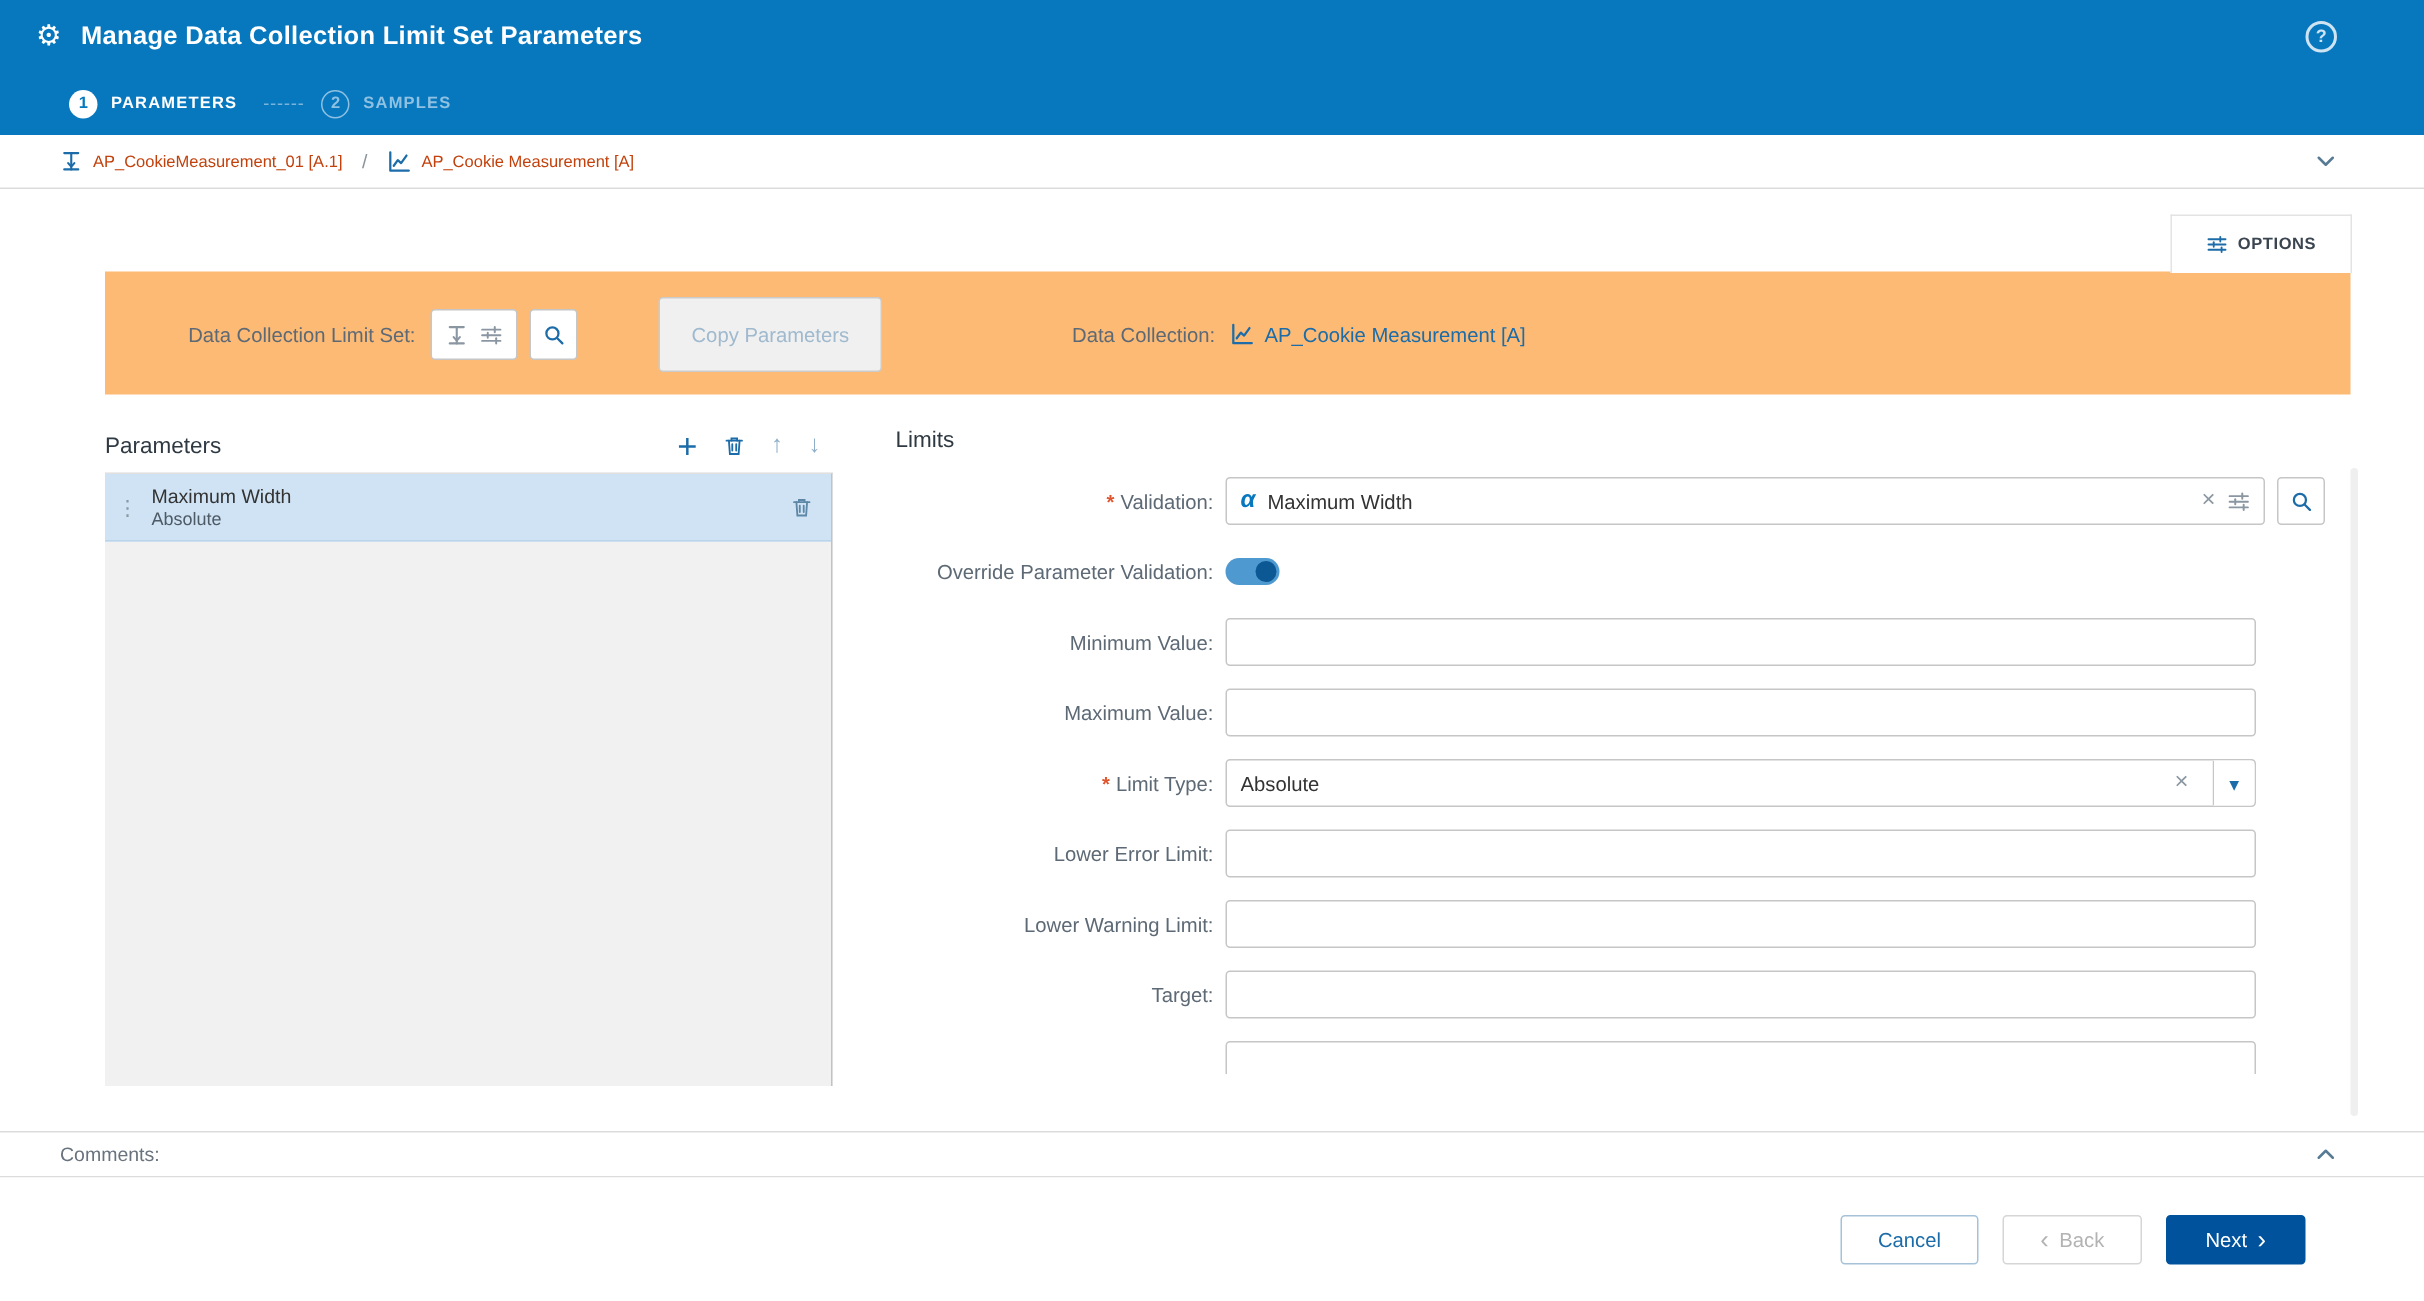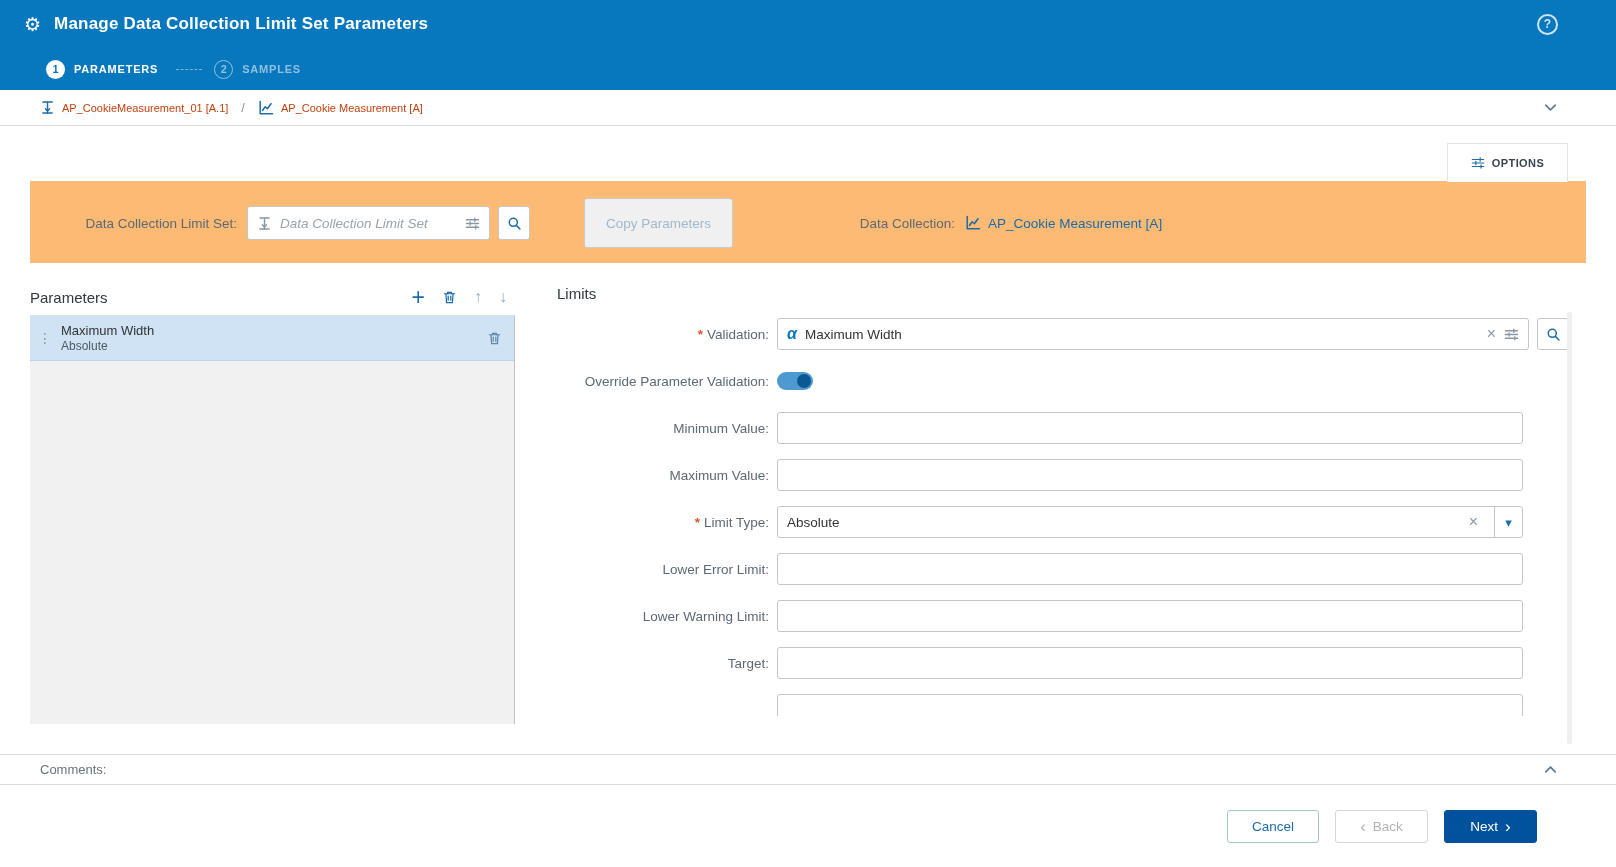--- a/index.html
+++ b/index.html
@@ -33,21 +33,21 @@
 
   
   .breadcrumb { flex:0 0 36px; background:#fff; border-bottom:1px solid #dcdcdc;
                 display:flex; align-items:center; padding:0 58px 0 40px; gap:7px; }
   .bc-icon { color:#1b6ca8; display:flex; }
   .bc-link { color:#c2410c; font-size:11px; text-decoration:none; cursor:pointer; }
   .bc-sep { color:#8a949c; margin:0 6px; font-size:13px; }
   .bc-chevron { margin-left:auto; color:#587b95; display:flex; cursor:pointer; }
 
   
-  .content { flex:1; position:relative; padding:0 30px; min-height:0; overflow:hidden; }
+  .content { flex:1; position:relative; padding:0 49px; min-height:0; overflow:hidden;margin-left:21px; }
 
   .options-tab { position:absolute; top:17px; right:48px; height:39px; width:121px;
                  background:#fff; border:1px solid #e3e3e3; border-bottom:none;
                  display:flex; align-items:center; justify-content:center; gap:7px;
                  font-size:11px; font-weight:700; letter-spacing:.4px; color:#3b4550;
                  cursor:pointer; z-index:2; }
   .opt-icon { color:#1b6ca8; display:flex; }
 
   .gray-panel { margin-top:55px; background:#fdba74; padding:17px 15px 15px;
                 display:flex; gap:30px; }
@@ -203,21 +203,20 @@
         <label class="g-label">Data Collection Limit Set:</label>
         <div class="field">
           <span class="f-icon">
             <svg viewBox="0 0 16 16" width="15" height="15" fill="none" stroke="currentColor" stroke-width="1.5" stroke-linecap="round" stroke-linejoin="round">
                 <line x1="3" y1="2.2" x2="13" y2="2.2"></line>
                 <line x1="3" y1="13.8" x2="13" y2="13.8"></line>
                 <line x1="8" y1="2.2" x2="8" y2="13.8"></line>
                 <path d="M5.8 9.3L8 11.8l2.2-2.5"></path>
               </svg>
           </span>
-          <input class="f-input" placeholder="Data Collection Limit Set" style="">
           <span class="f-icon">
             <svg viewBox="0 0 16 16" width="15" height="15" fill="none" stroke="currentColor" stroke-width="1.4" stroke-linecap="round">
                 <line x1="1.5" y1="4" x2="14.5" y2="4"></line>
                 <line x1="1.5" y1="8" x2="14.5" y2="8"></line>
                 <line x1="1.5" y1="12" x2="14.5" y2="12"></line>
                 <line x1="10.5" y1="2.2" x2="10.5" y2="5.8"></line>
                 <line x1="5.5" y1="6.2" x2="5.5" y2="9.8"></line>
                 <line x1="11.5" y1="10.2" x2="11.5" y2="13.8"></line>
               </svg>
           </span>

